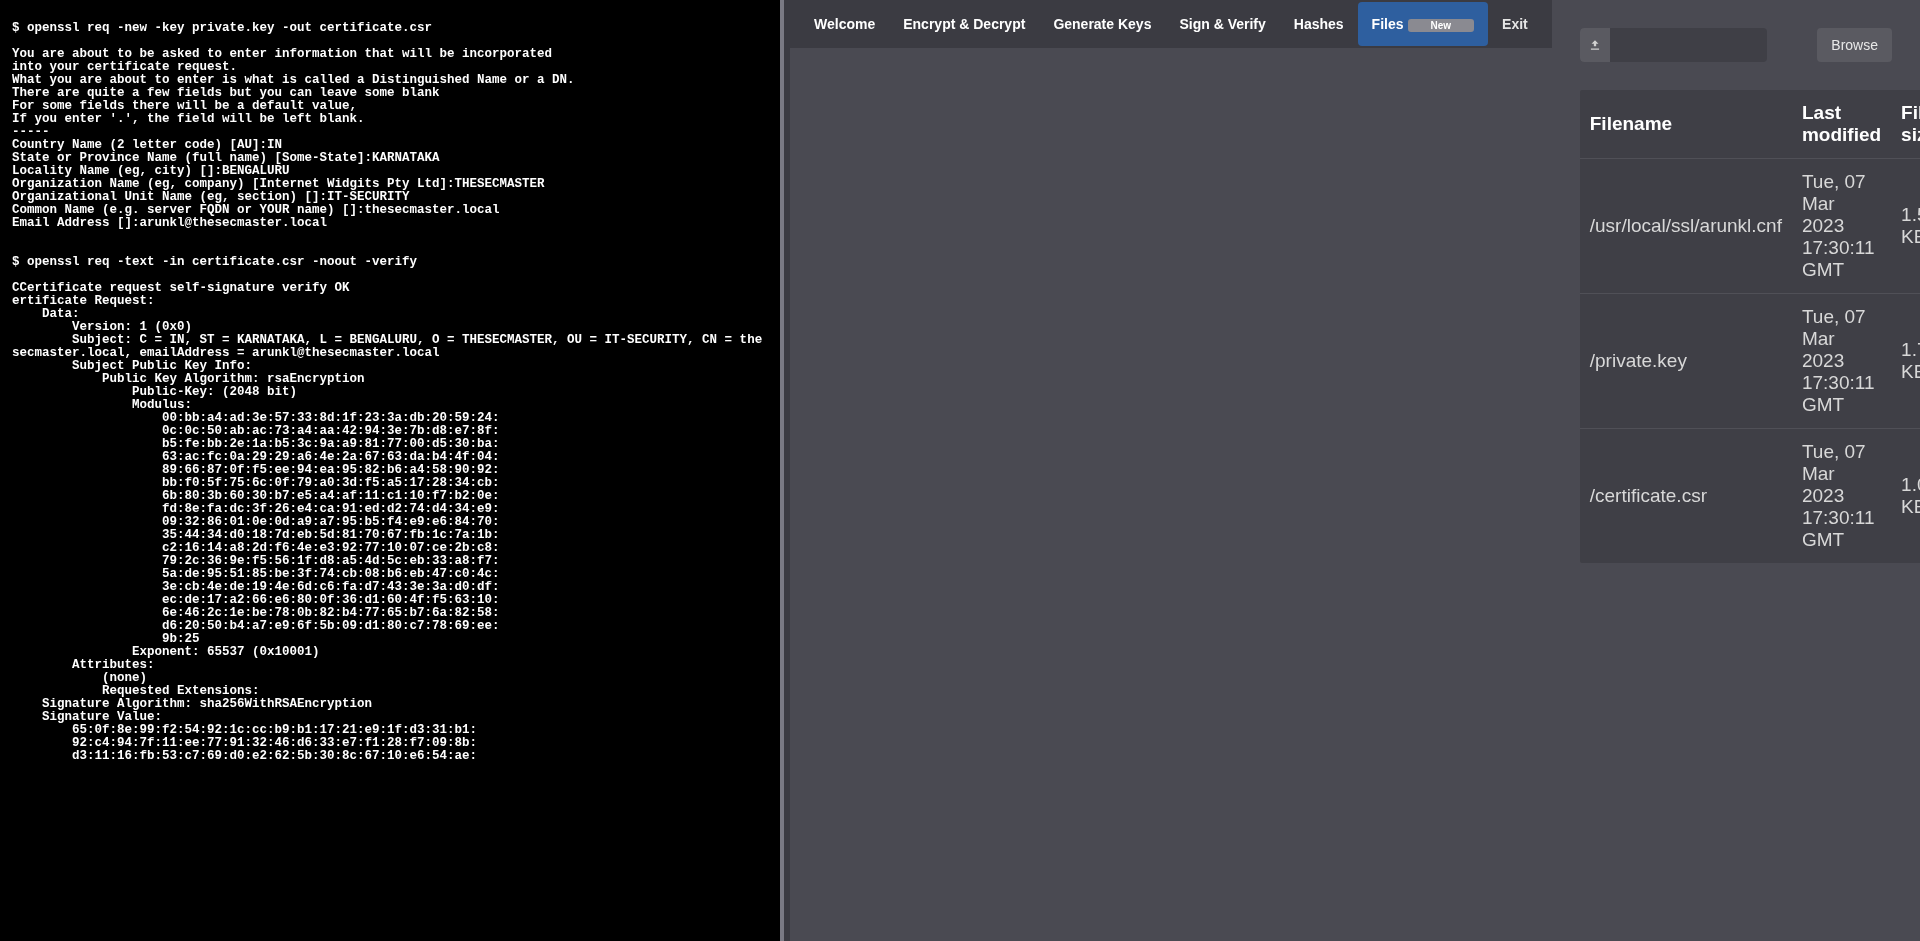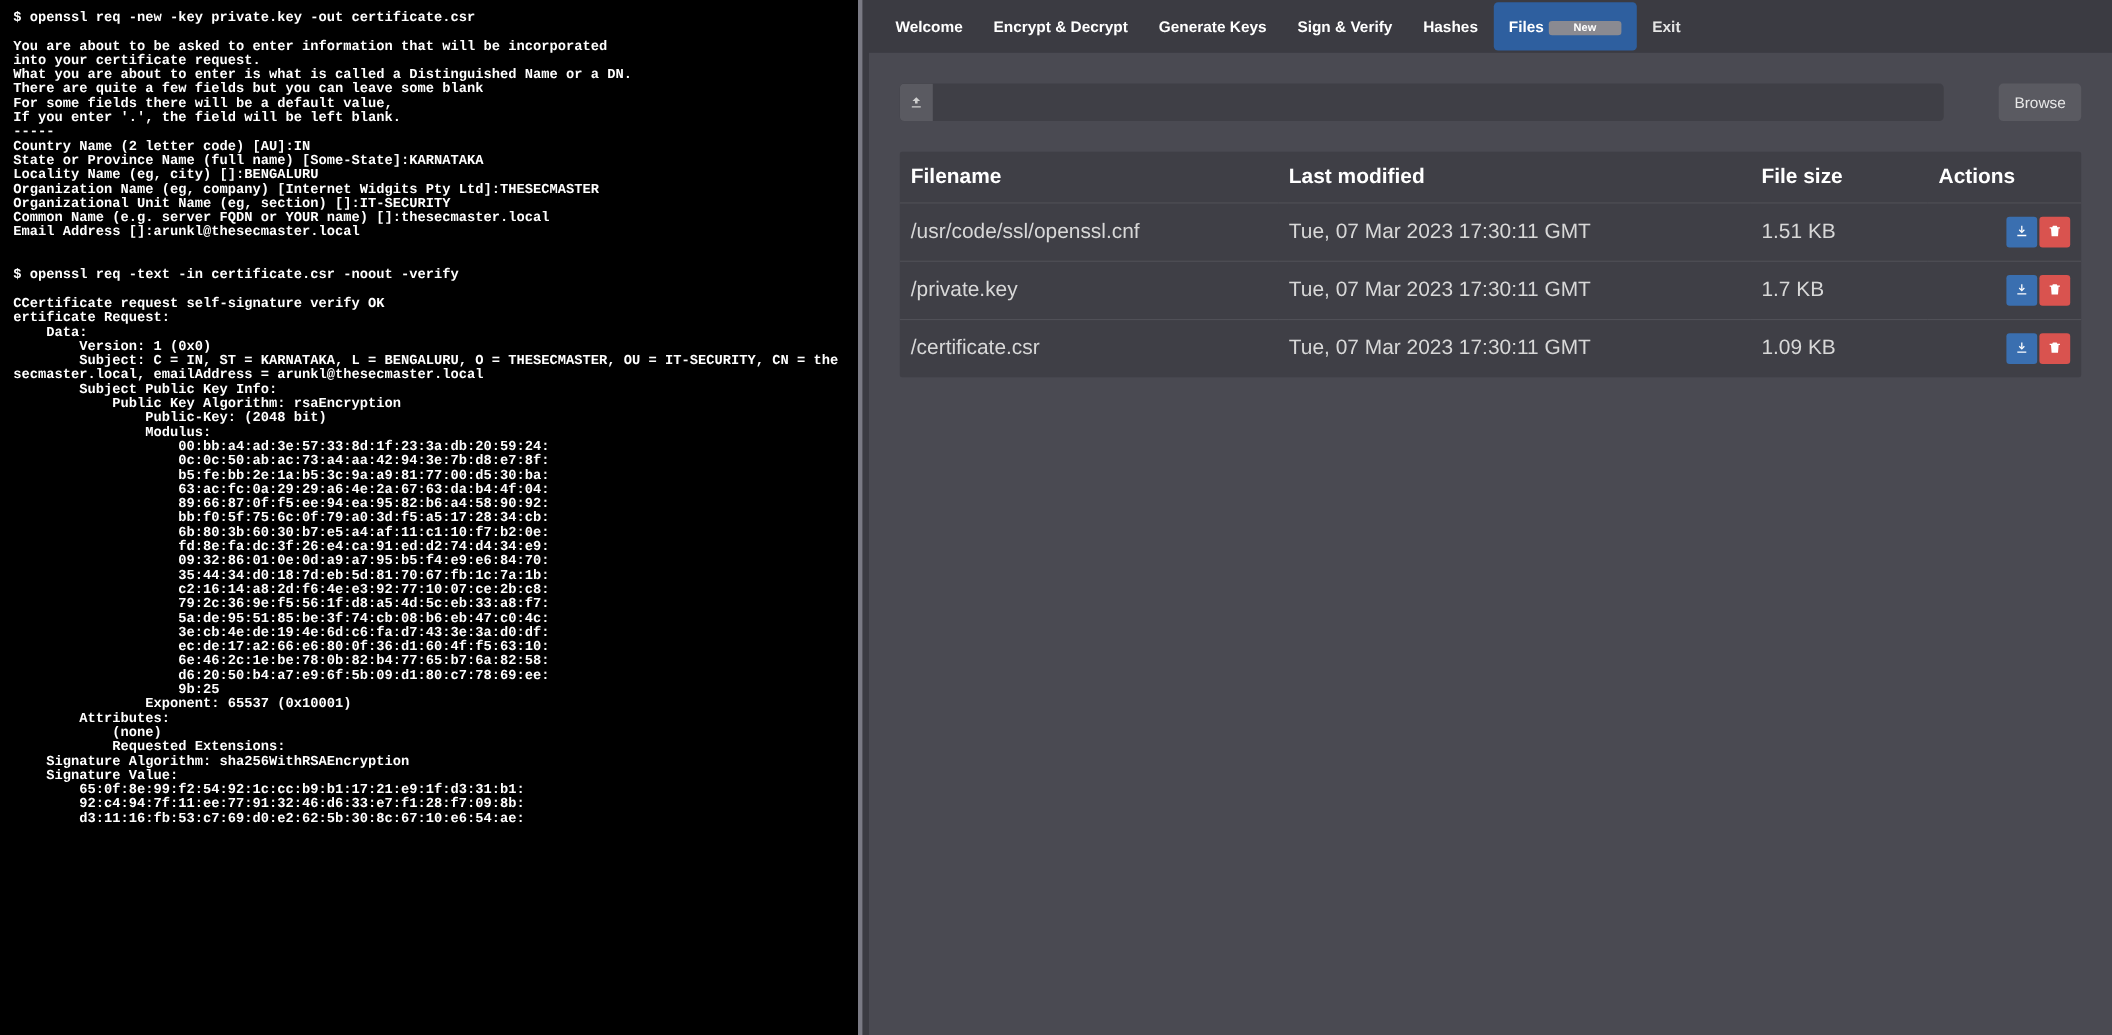--- a/index.html
+++ b/index.html
@@ -11,39 +11,39 @@
     display: flex;
   }
   .left-pane {
     width: 780px;
     height: 100%;
     background: #000;
     color: #fff;
     font-family: Consolas, "Courier New", monospace;
     font-size: 12.5px;
     line-height: 1.04;
-    padding: 10px 12px;
+    padding: 22px 12px;
     white-space: pre-wrap;
     word-break: break-all;
     overflow: hidden;
     font-weight: bold;
   }
   .splitter {
     width: 10px;
     height: 100%;
     background: #3b3b42;
     border-left: 4px solid #7a7a84;
     cursor: col-resize;
   }
   .right-pane {
     flex: 1;
     height: 100%;
     background: #4a4a52;
     display: flex;
-    flex-direction: column;
+    flex-direction: row;
   }
   .nav {
     background: #3b3b42;
     display: flex;
     align-items: center;
     padding: 0 10px;
     height: 48px;
     flex-shrink: 0;
   }
   .nav-item {
@@ -246,21 +246,21 @@
       <thead>
         <tr>
           <th class="col-filename">Filename</th>
           <th class="col-modified">Last modified</th>
           <th class="col-size">File size</th>
           <th class="col-actions th-actions">Actions</th>
         </tr>
       </thead>
       <tbody id="files-tbody">
           <tr>
-            <td>/usr/code/ssl/openssl.cnf</td>
+            <td>/usr/local/ssl/arunkl.cnf</td>
             <td>Tue, 07 Mar 2023 17:30:11 GMT</td>
             <td>1.51 KB</td>
             <td class="actions-cell"><button class="icon-btn download">
                 <span><svg viewBox="0 0 24 24">
                     <path d="M5 20h14v-2H5v2zM12 4v8.6l3.3-3.3 1.4 1.4L12 15.4l-4.7-4.7 1.4-1.4L12 12.6V4h0z"></path>
                     <path d="M11 4h2v9h-2z"></path>
                   </svg></span>
               </button><button class="icon-btn delete">
                 <span><svg viewBox="0 0 24 24">
                     <path d="M6 7h12l-1 13H7L6 7zm3-3h6l1 2h4v2H4V6h4l1-2z"></path>

